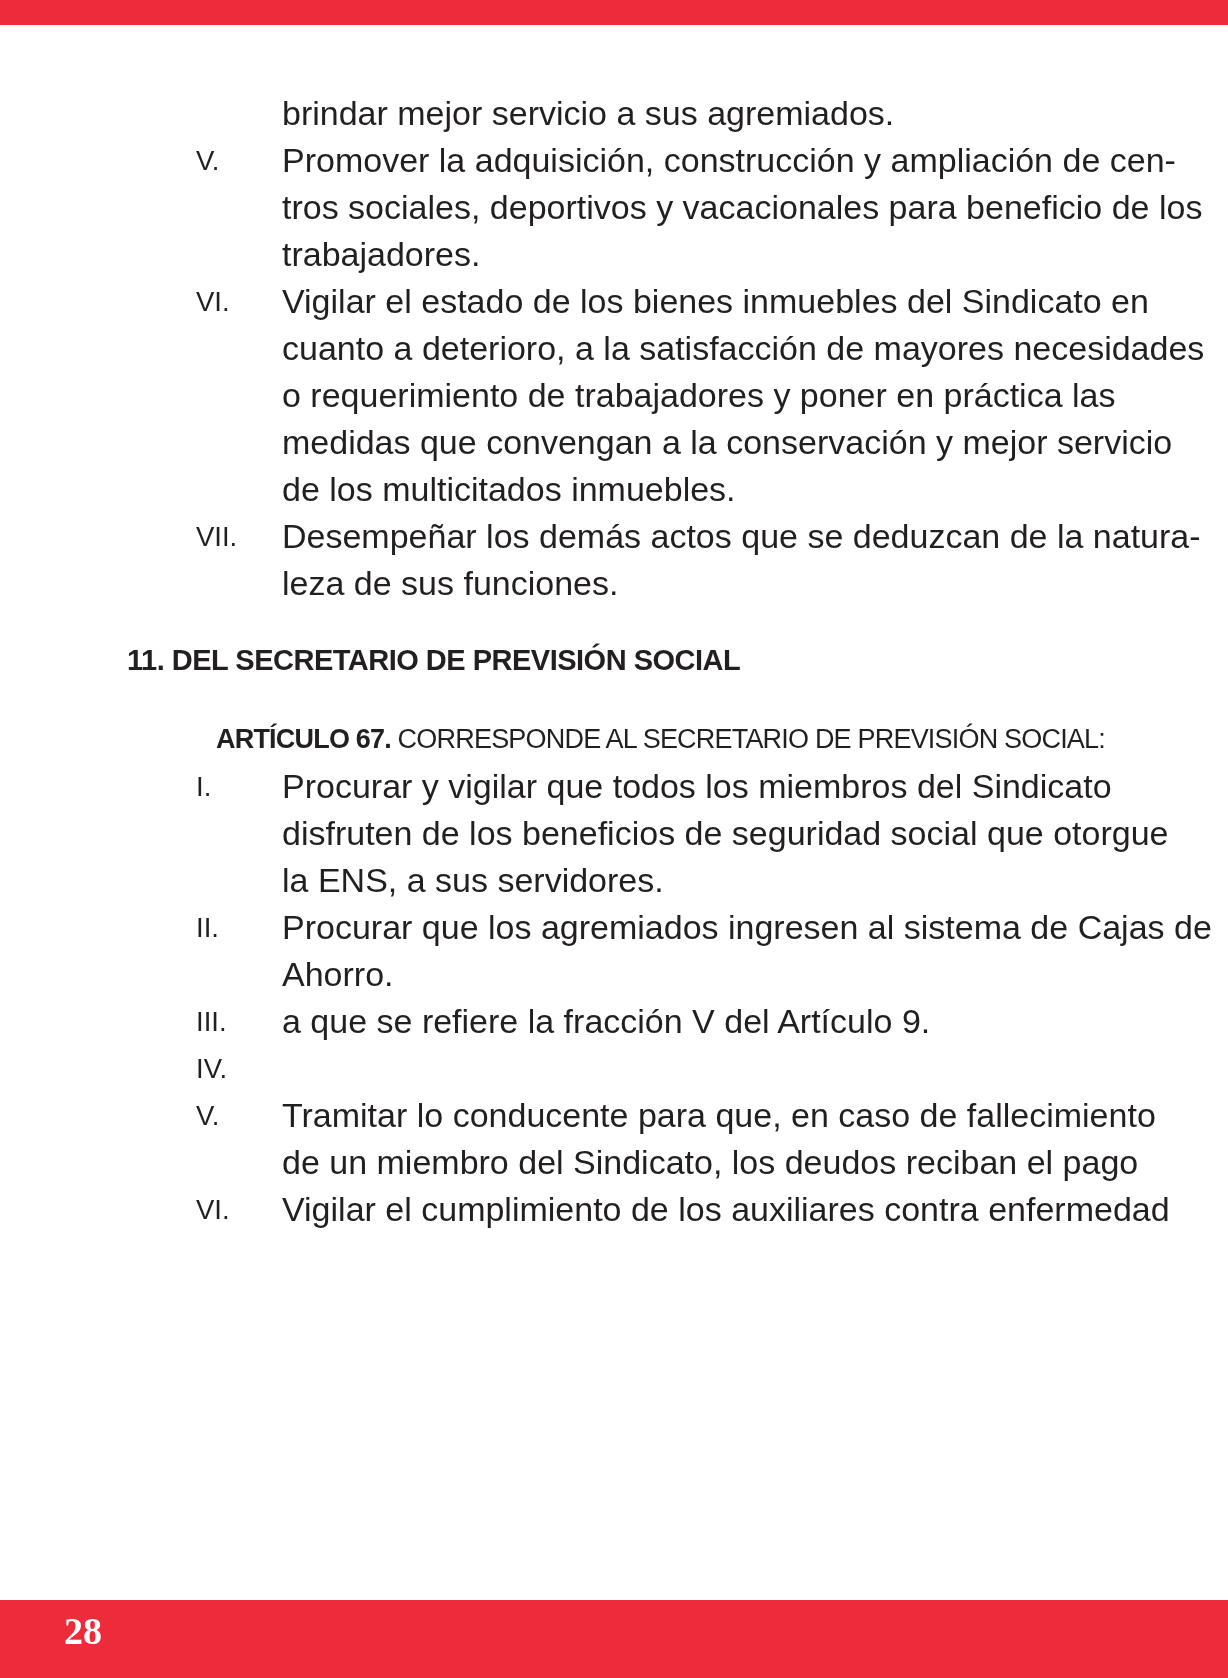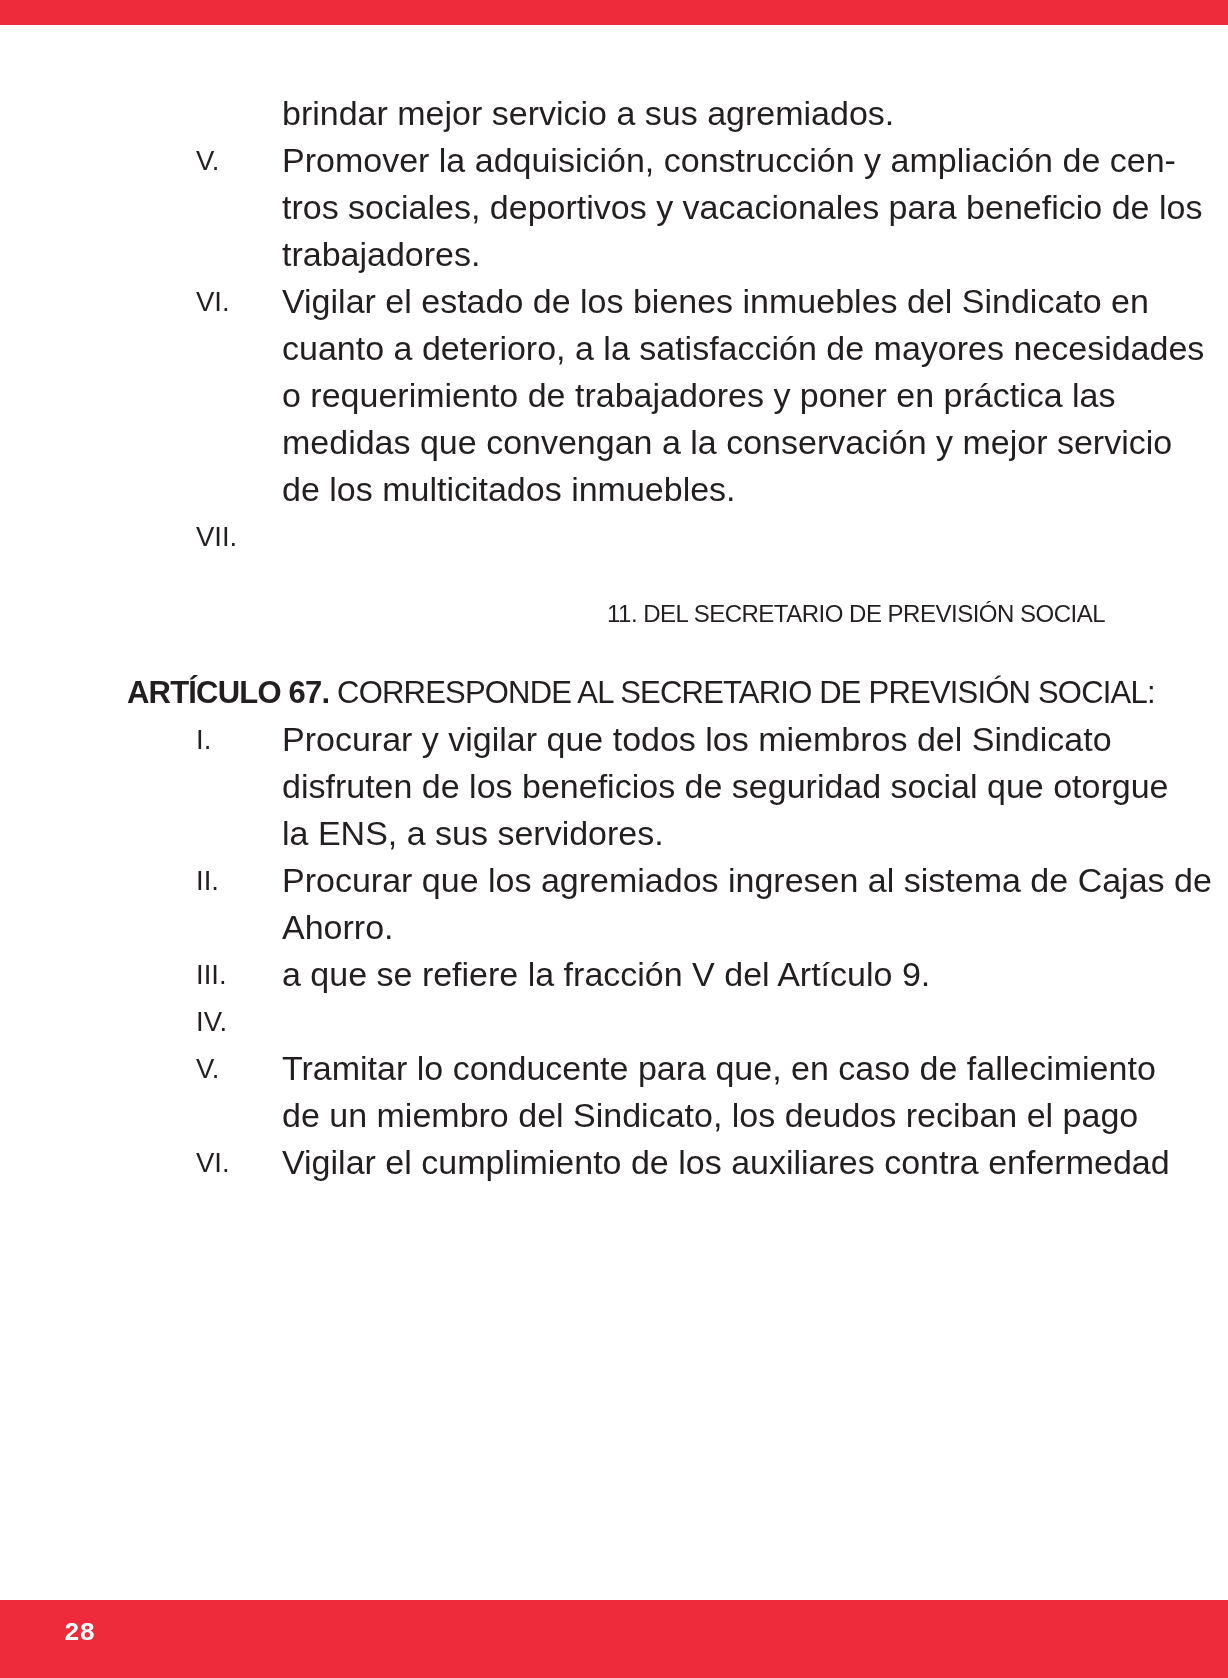--- a/index.html
+++ b/index.html
@@ -8,58 +8,59 @@
     position:relative;
     background:#ffffff;
     font-family:"Liberation Sans", sans-serif;
     color:#231F20;
     overflow:hidden;
   }
   .accent-bar { position:absolute; left:0; width:100%; background:#ED2B3A; }
   .accent-bar.top { top:0; height:25px; }
   .accent-bar.bottom { bottom:0; height:78px; }
   .pagenum {
-    position:absolute; left:64px; top:19px;
+    position:absolute; left:64px; top:11px;
     color:#ffffff;
-    font-family:Liberation Mono, monospace;
+    font-family:Liberation Serif, serif;
     font-weight:bold;
-    font-size:26px;
+    font-size:38px;
     line-height:1.1;
   }
   .content {
     position:absolute;
     top:90px; left:127px; width:978px;
   }
   .item { display:flex; }
   .num {
     flex:none; width:155px; padding-left:69px;
     font-size:27.5px; line-height:47px;
   }
   .body { flex:1; min-width:0; }
   .line {
     font-size:34px; line-height:47px;
     white-space:nowrap;
     text-align:justify;
     text-align-last:justify;
   }
   .line.last { text-align-last:left; }
   .heading {
-    text-align:right;
-    font-weight:normal;
-    font-size:24px;
+    text-align:left;
+    font-weight:bold;
+    font-size:29px;
     line-height:47px;
     letter-spacing:-0.5px;
     margin-top:30px;
     margin-bottom:32px;
   }
   .article-line {
-    font-size:31px;
+    font-size:27px;
     line-height:47px;
     letter-spacing:-0.8px;
     white-space:nowrap;
+    text-align:right;
   }
   .article-line .label { font-weight:bold; }
 </style>
 </head>
 <body>
 
 <div class="accent-bar top" style="background-color: rgb(237, 43, 58);"></div>
 
 <div class="content">
 
@@ -83,20 +84,24 @@
         <div class="body">
           <div class="line">Vigilar el estado de los bienes inmuebles del Sindicato en</div>
           <div class="line">cuanto a deterioro, a la satisfacción de mayores necesidades</div>
           <div class="line">o requerimiento de trabajadores y poner en práctica las</div>
           <div class="line">medidas que convengan a la conservación y mejor servicio</div>
           <div class="line last">de los multicitados inmuebles.</div>
         </div>
       </div>
       <div class="item">
         <div class="num">VII.</div>
+        <div class="body">
+          <div class="line">Desempeñar los demás actos que se deduzcan de la natura-</div>
+          <div class="line last">leza de sus funciones.</div>
+        </div>
       </div>
     </div>
 
   <div class="heading">11. DEL SECRETARIO DE PREVISIÓN SOCIAL</div>
 
   <div class="article-line">
     <span class="label">ARTÍCULO 67.</span><span> CORRESPONDE AL SECRETARIO DE PREVISIÓN SOCIAL:</span>
   </div>
 
   <div>

